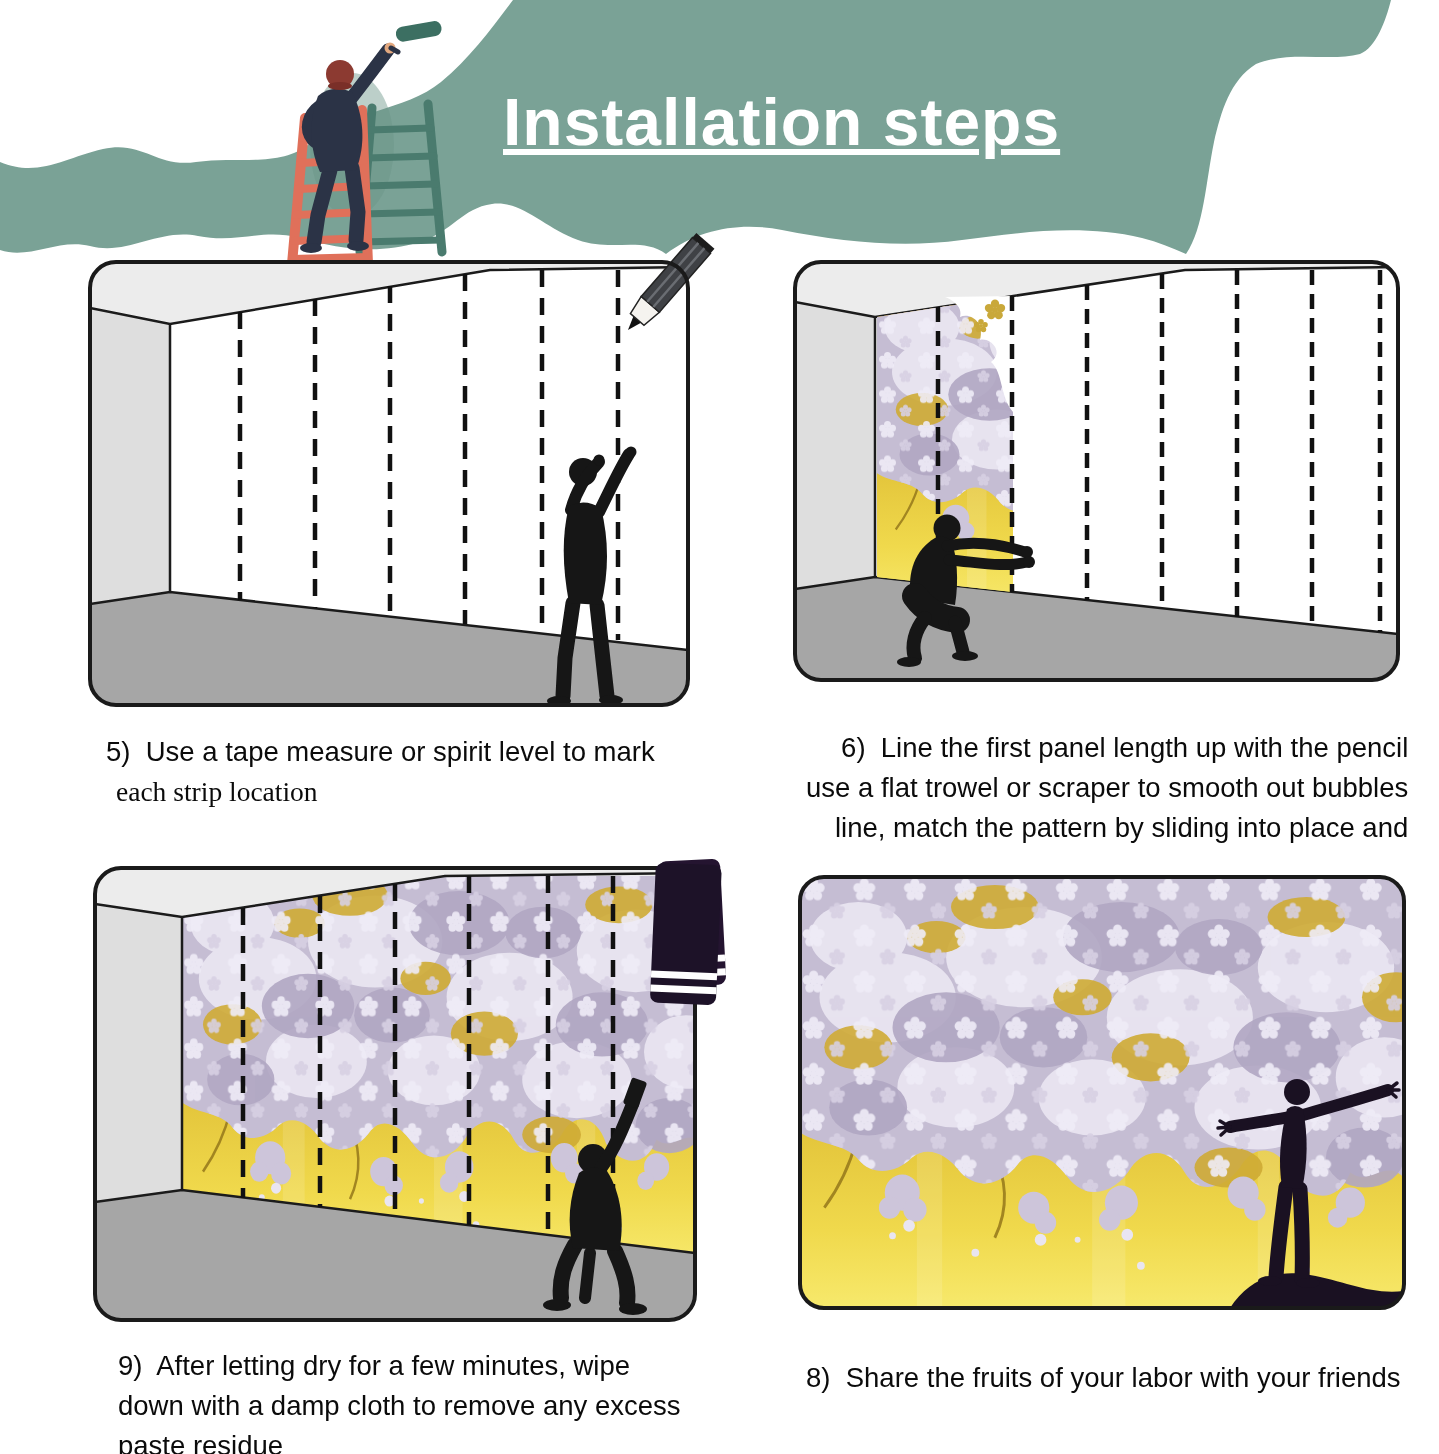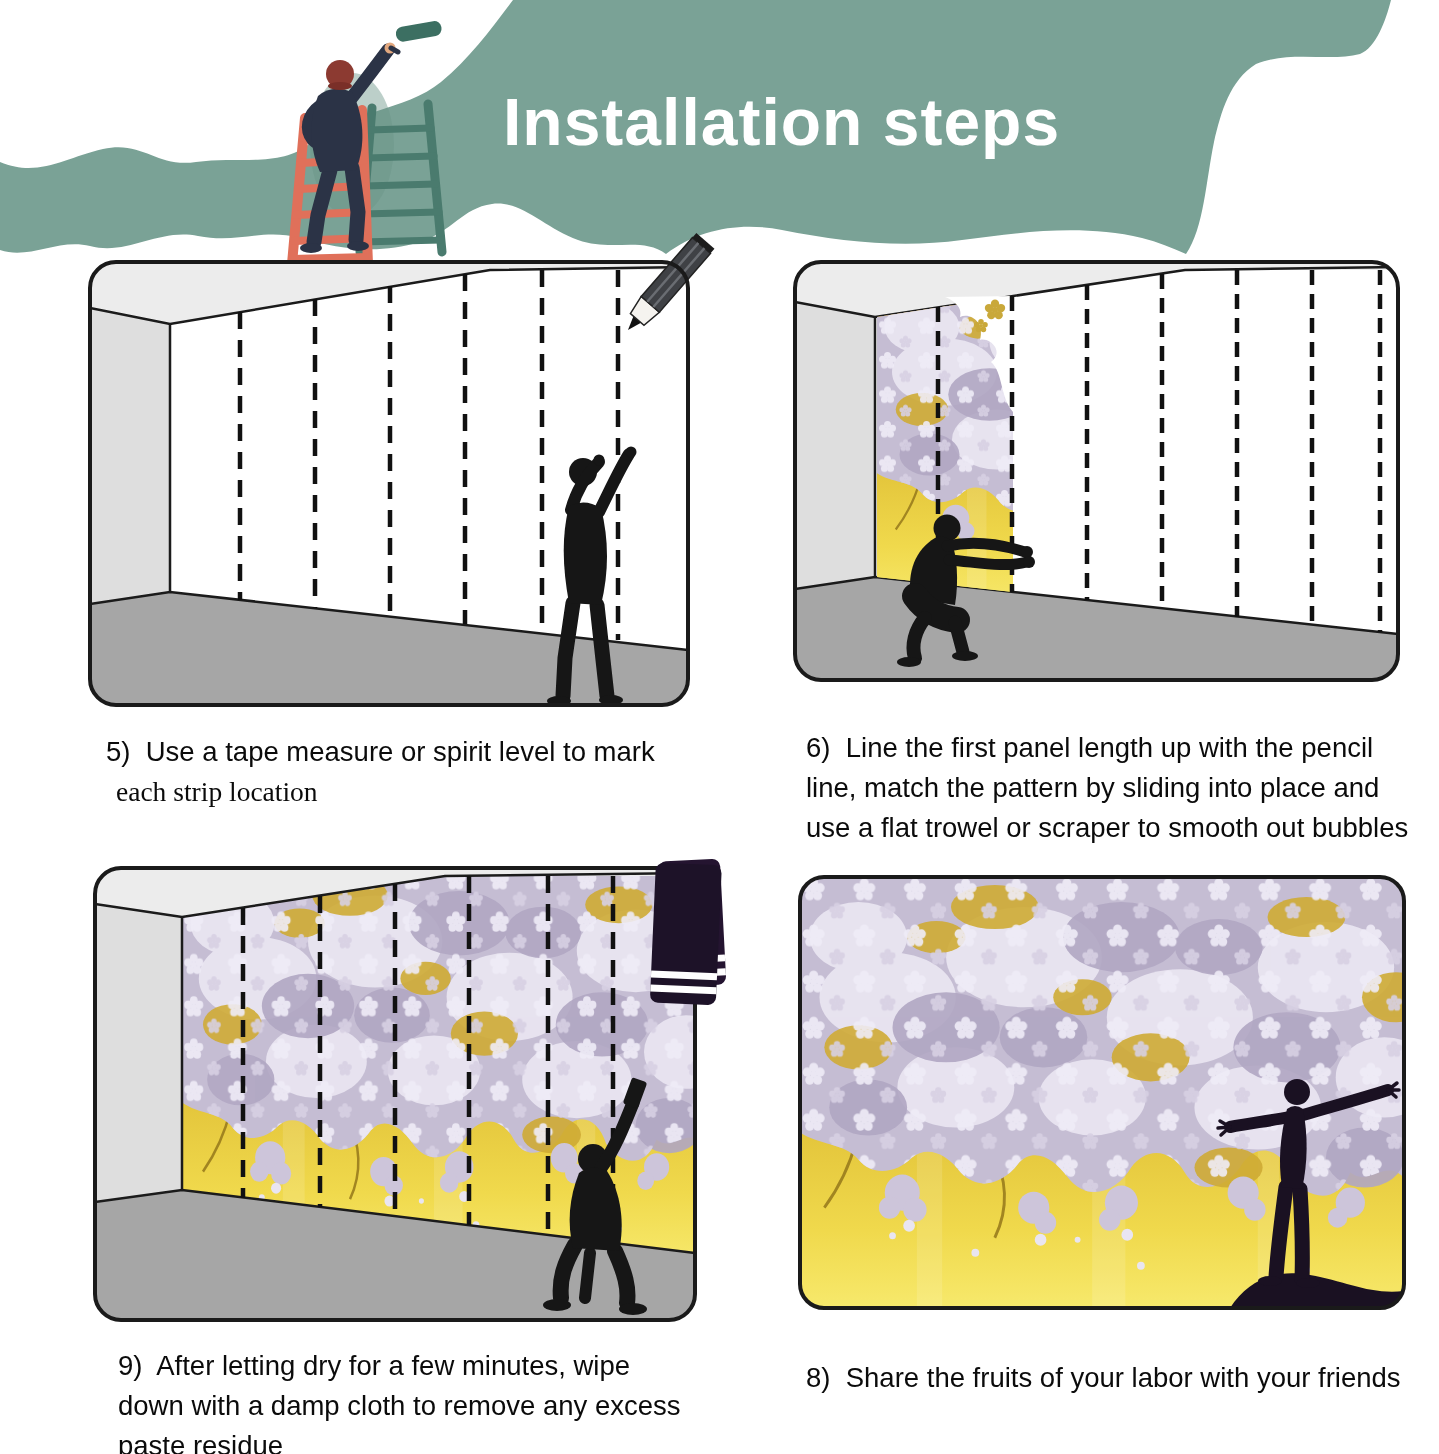--- a/index.html
+++ b/index.html
@@ -1,20 +1,20 @@
 <!DOCTYPE html>
 <html><head>
 <meta charset="utf-8">
 <style>
   html,body{margin:0;padding:0;background:#ffffff;}
   .page{position:relative;width:1439px;height:1454px;background:#fff;overflow:hidden;
         font-family:"Liberation Sans", sans-serif;}
   .art{position:absolute;left:0;top:0;}
   .page-title{position:absolute;left:503px;top:84px;color:#ffffff;font-size:66px;
-        font-weight:700;letter-spacing:1px;white-space:pre;}
+        font-weight:700;letter-spacing:1px;white-space:pre;text-decoration:underline;}
   .caption{position:absolute;color:#0b0b0b;font-size:27.5px;line-height:40px;font-weight:400;margin-top:6px;}
   .cap-line{white-space:pre;}
   .indent-sm{padding-left:10px;font-family:Liberation Serif, serif;}
 </style>
 </head>
 <body>
 
 <div class="page">
 
 <svg class="art" width="1439" height="1454" viewBox="0 0 1439 1454" xmlns="http://www.w3.org/2000/svg">
@@ -390,24 +390,24 @@
   </g>
 </svg>
 
 <div class="page-title">Installation steps</div>
 
 <div class="caption" style="left:106px;top:726px;">
   <div class="cap-line">5)  Use a tape measure or spirit level to mark</div>
   <div class="cap-line indent-sm">each strip location</div>
 </div>
 
-<div class="caption" style="left:806px;top:722px;">
+<div class="caption" style="left:806px;top:722px;text-align:right;">
   <div class="cap-line">6)  Line the first panel length up with the pencil</div>
+  <div class="cap-line">use a flat trowel or scraper to smooth out bubbles</div>
   <div class="cap-line">line, match the pattern by sliding into place and</div>
-  <div class="cap-line">use a flat trowel or scraper to smooth out bubbles</div>
 </div>
 
 <div class="caption" style="left:118px;top:1340px;">
   <div class="cap-line">9)  After letting dry for a few minutes, wipe</div>
   <div class="cap-line">down with a damp cloth to remove any excess</div>
   <div class="cap-line">paste residue</div>
 </div>
 
 <div class="caption" style="left:806px;top:1352px;">
   <div class="cap-line">8)  Share the fruits of your labor with your friends</div>

